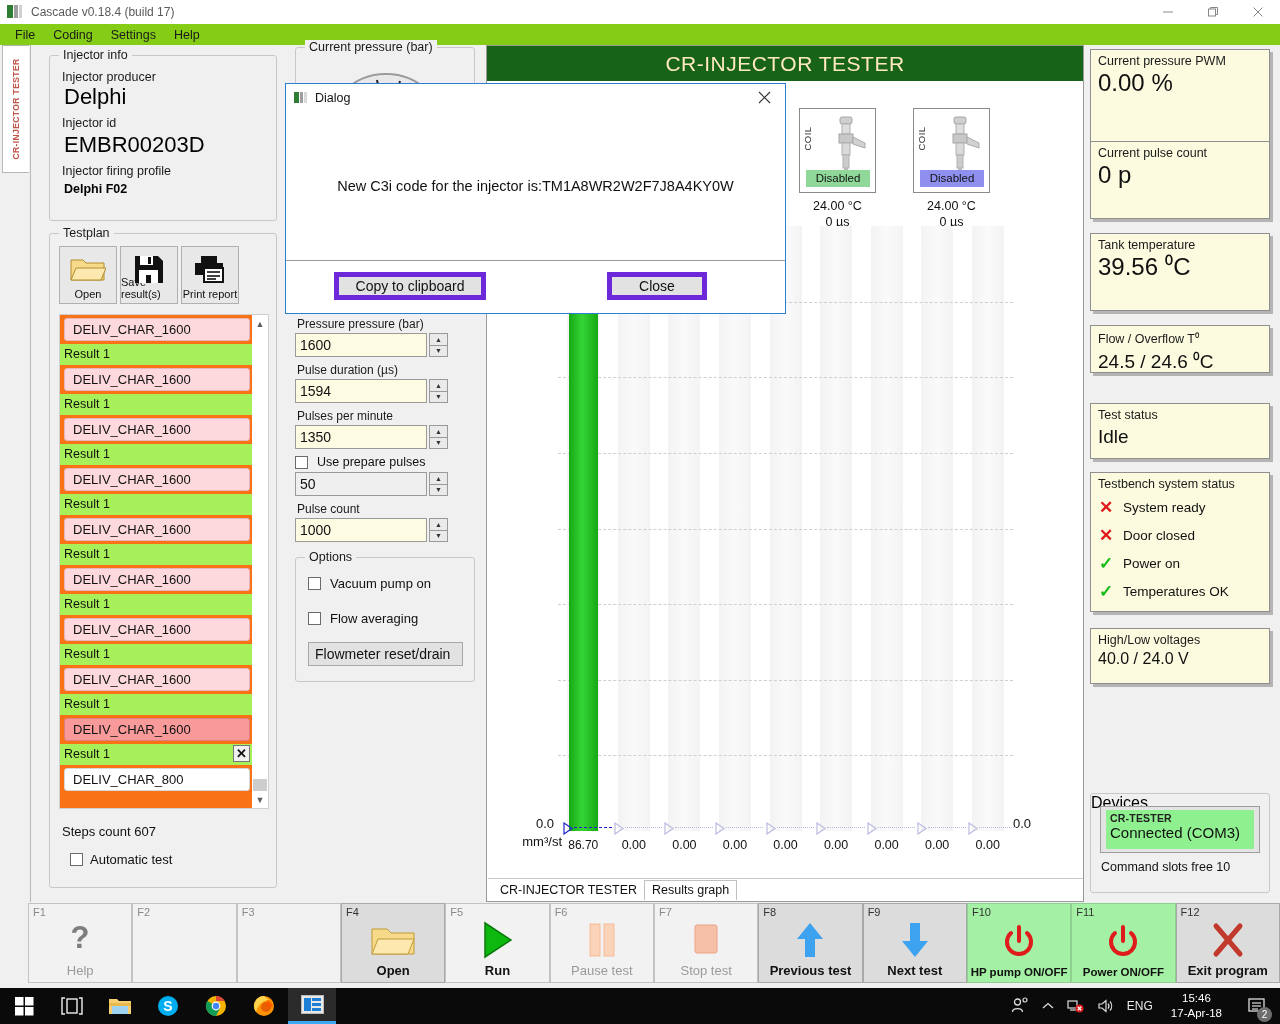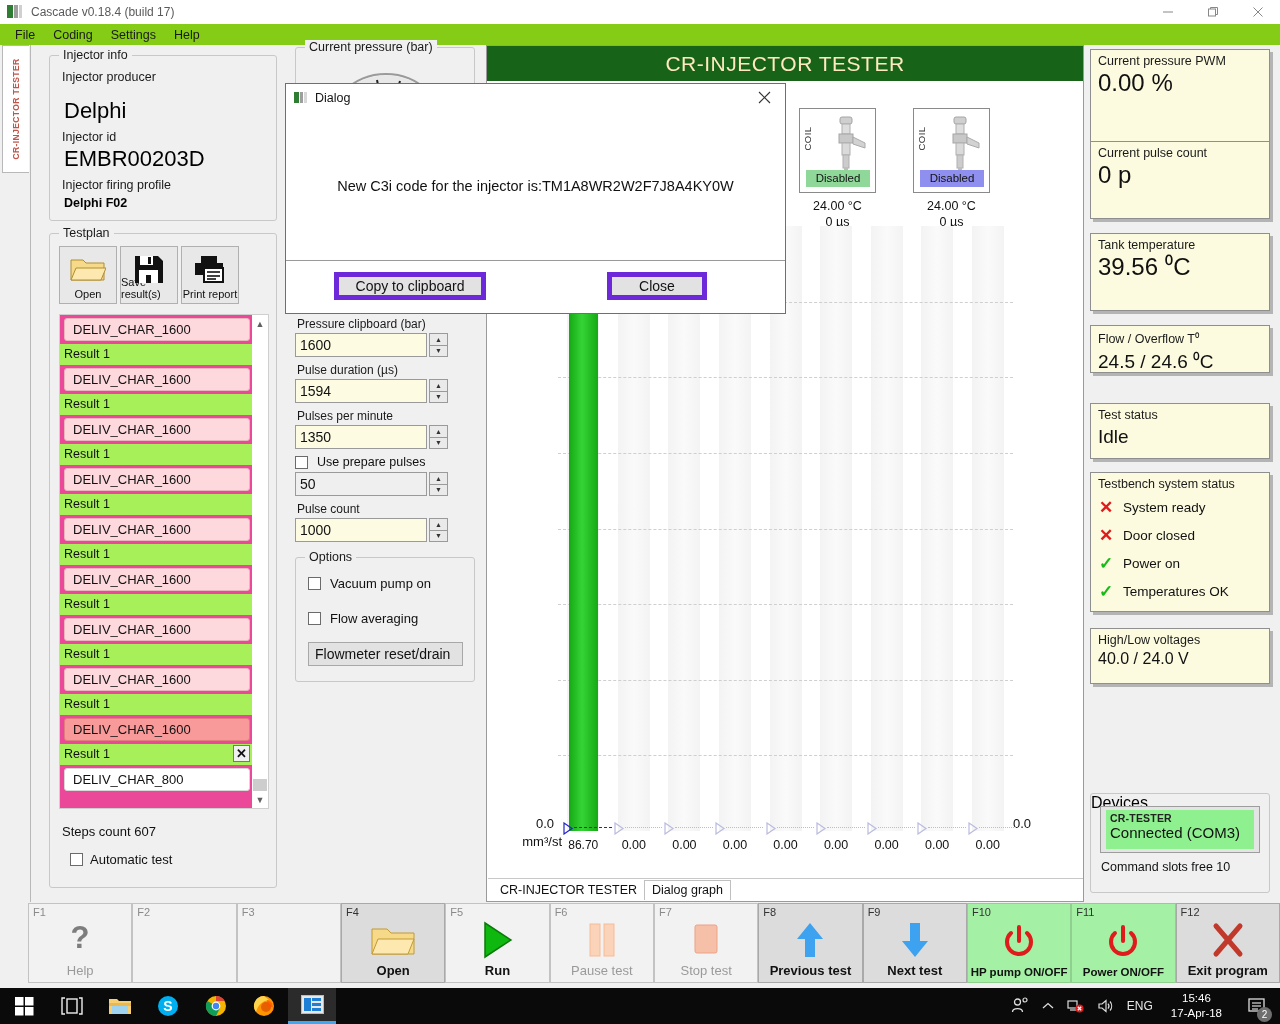--- a/index.html
+++ b/index.html
@@ -70,21 +70,21 @@
     width:58px; height:58px; background:#e8e8e8; border:1px solid #b0b0b0;
     display:flex; flex-direction:column; align-items:center; justify-content:flex-end;
     padding-bottom:3px; position:relative;
   }
   .tp-btn .glyph { position:absolute; top:6px; left:0; right:0; height:32px;
                    display:flex; align-items:center; justify-content:center; }
   .tp-btn .cap { font-size:11px; color:#111; }
 
   .tp-list {
     position:absolute; left:9px; top:80px; width:210px; height:495px;
-    background:#ec4899; border:1px solid #cfcfcf; overflow:hidden;
+    background:#f97316; border:1px solid #cfcfcf; overflow:hidden;
   }
   .tp-rows { position:absolute; left:0; top:0; width:194px; }
   .tp-step {
     margin:3px 4px; height:23px; line-height:21px; padding-left:8px;
     font-size:13px; color:#111; background:#fdd9dd; border:1px solid #e8b6bc; border-radius:3px;
   }
   .tp-step.fail { background:#f89a9a; border-color:#e07d7d; }
   .tp-step.plain { background:#fff; border-color:#d8d8d8; }
   .tp-result {
     margin:0 0 0 0; height:21px; line-height:20px; padding-left:4px;
@@ -304,21 +304,21 @@
       <span>CR-INJECTOR TESTER</span>
     </div>
   </div>
 
   <div class="leftcol">
 
     <div class="groupbox" id="gb-injector">
       <div class="gb-title">Injector info</div>
       <div style="position:absolute;left:12px;top:14px;">
         <div class="lbl-sm">Injector producer</div>
-        <div class="val-lg" style="margin:14px 0 6px 2px;">Delphi</div>
+        <div class="val-lg" style="margin:0 0 6px 2px;">Delphi</div>
         <div class="lbl-sm">Injector id</div>
         <div class="val-lg" style="margin:2px 0 6px 2px;">EMBR00203D</div>
         <div class="lbl-sm">Injector firing profile</div>
         <div class="val-md" style="margin:4px 0 0 2px;">Delphi F02</div>
       </div>
     </div>
 
     <div class="groupbox" id="gb-testplan">
       <div class="gb-title">Testplan</div>
 
@@ -411,21 +411,21 @@
             <line x1="80" y1="21" x2="77" y2="31"></line>
             <line x1="100" y1="31" x2="94" y2="39"></line>
             <line x1="114" y1="48" x2="106" y2="53"></line>
           </g>
         </svg>
       </div>
     </div>
 
     <div class="fields" id="settings-fields">
         <div>
-          <div class="field-label">Pressure clipboard (bar)</div>
+          <div class="field-label">Pressure pressure (bar)</div>
           <div class="field-row" style="margin-bottom: 6px;">
             <div class="field-input">1600</div>
             <div class="spin">
               <div>▲</div>
               <div>▼</div>
             </div>
           </div>
         </div>
         <div>
           <div class="field-label">Pulse duration (µs)</div>
@@ -603,21 +603,21 @@
           <div class="tickmark" style="left: 479.722px;"><svg width="11" height="13" viewBox="0 0 11 13">
               <path d="M1 1 L9 6.5 L1 12 Z" fill="none" stroke="#b9bbe0" stroke-width="1.2"></path>
             </svg></div>
           <div class="tick" style="left: 490.722px; width: 37.5556px; border-top-color: rgb(185, 187, 224); border-top-style: dotted;"></div>
           <div class="xval" style="left: 474.722px;">0.00</div>
         </div>
     </div>
 
     <div class="tabstrip">
       <div class="ftab">CR-INJECTOR TESTER</div>
-      <div class="ftab sel">Dialog graph</div>
+      <div class="ftab sel">Results graph</div>
     </div>
   </div>
 
   <div class="rightcol">
 
     <div class="stat-card" style="top:4px;height:100px;">
       <div class="stat-title">Current pressure PWM</div>
       <div class="stat-value">0.00 %</div>
     </div>
 

